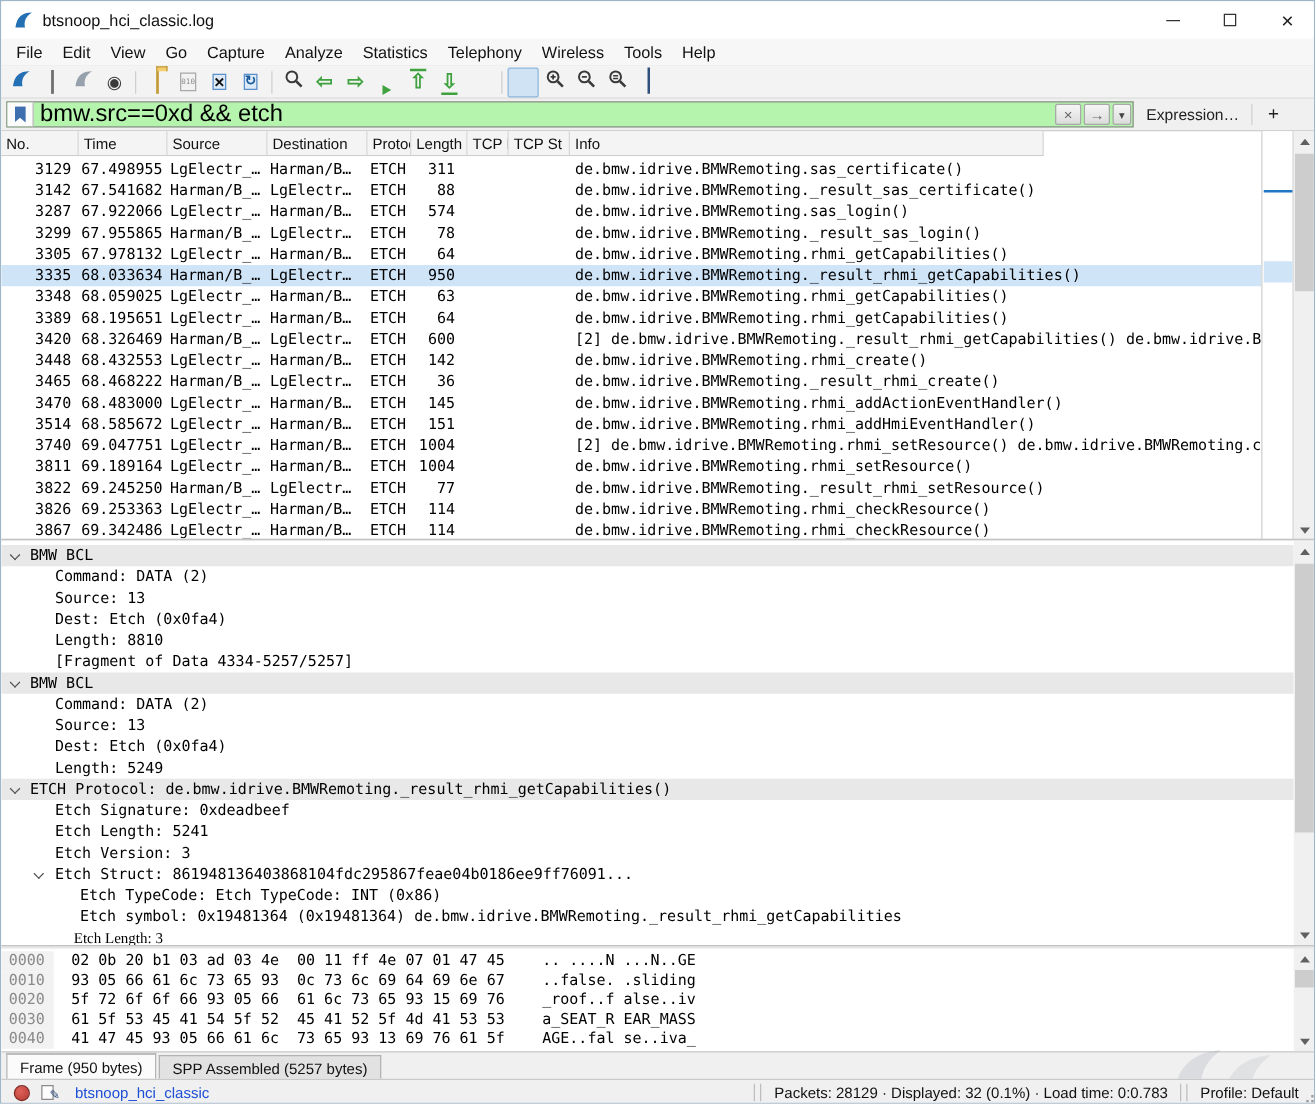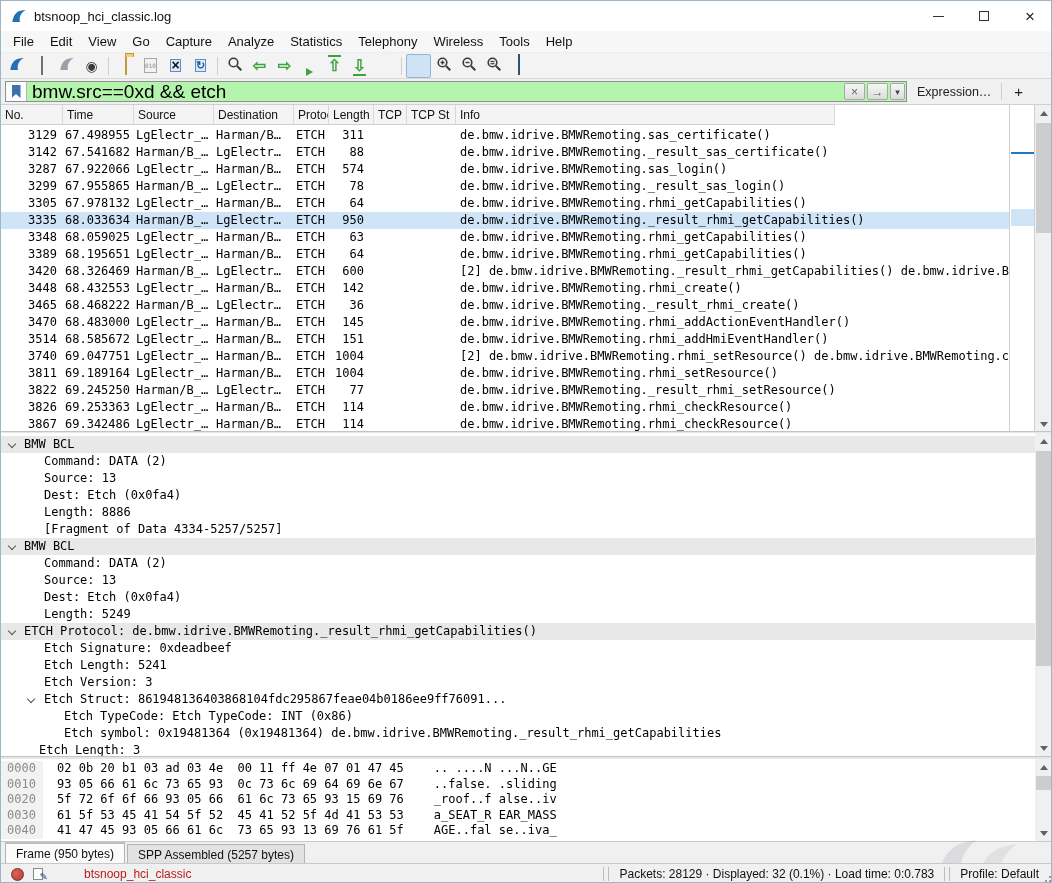--- a/index.html
+++ b/index.html
@@ -98,21 +98,21 @@
   #tabsrow { position:absolute; left:0; top:840px; width:1052px; height:22px; background:#f0f0f0; border-top:1px solid #c9c9c9; display:flex; align-items:flex-end; padding-left:4px; }
   .btab { font-size:12px; padding:3px 10px 3px 10px; border:1px solid #b3b3b3; border-bottom:none; margin-right:2px; color:#111; }
   .btab.active { background:#fbfbfb; position:relative; top:1px; border-top:2px solid #bdbdbd;}
   .btab.inactive { background:#e2e2e2; height:19px; }
   
   #statusbar { position:absolute; left:0; top:862px; width:1052px; height:21px; background:#f0f0f0; border-top:1px solid #c9c9c9; display:flex; align-items:center; font-size:12px; color:#111; }
   #expert-dot { width:13px; height:13px; border-radius:50%; background:radial-gradient(circle at 35% 35%, #e06258, #b23a33); border:1px solid #7e2a26; margin:0 8px 0 10px; }
   #comment-icon { width:14px; height:14px; position:relative; margin-right:14px; }
   #comment-icon .pg { position:absolute; left:1px; top:1px; width:10px; height:12px; background:#fdfdfd; border:1px solid #8a8a8a; }
   #comment-icon .pen { position:absolute; right:-2px; bottom:-1px; font-size:10px; color:#33507c; }
-  #capture-name { color:#b91c1c;margin-left:24px; }
+  #capture-name { color:#1d4ed8; }
   .sb-spacer { flex:1; }
   .sb-sep { width:1px; height:14px; background:#bdbdbd; margin:0 2px; }
   #packets-stats { margin:0 8px; }
   #profile-label { margin:0 14px 0 8px; }
   #grip { position:absolute; right:2px; bottom:2px; width:10px; height:10px; }
   #grip i { position:absolute; width:2px; height:2px; background:#9a9a9a; }
   
   #watermark { position:absolute; left:928px; top:833px; width:100px; height:44px; opacity:0.22; pointer-events:none; }
 </style>
 </head>
@@ -496,35 +496,35 @@
       </div>
   </div>
 
   <div class="splitter" style="top:430px; height:2px;"></div>
 
   <div id="details">
       <div class="drow band"><span class="chev" style="left: 8px;"></span><span style="padding-left: 23px;">BMW BCL</span></div>
       <div class="drow"><span style="padding-left: 43px;">Command: DATA (2)</span></div>
       <div class="drow"><span style="padding-left: 43px;">Source: 13</span></div>
       <div class="drow"><span style="padding-left: 43px;">Dest: Etch (0x0fa4)</span></div>
-      <div class="drow"><span style="padding-left: 43px;">Length: 8886</span></div>
+      <div class="drow"><span style="padding-left: 43px;">Length: 8810</span></div>
       <div class="drow"><span style="padding-left: 43px;">[Fragment of Data 4334-5257/5257]</span></div>
       <div class="drow band"><span class="chev" style="left: 8px;"></span><span style="padding-left: 23px;">BMW BCL</span></div>
       <div class="drow"><span style="padding-left: 43px;">Command: DATA (2)</span></div>
       <div class="drow"><span style="padding-left: 43px;">Source: 13</span></div>
       <div class="drow"><span style="padding-left: 43px;">Dest: Etch (0x0fa4)</span></div>
       <div class="drow"><span style="padding-left: 43px;">Length: 5249</span></div>
       <div class="drow band"><span class="chev" style="left: 8px;"></span><span style="padding-left: 23px;">ETCH Protocol: de.bmw.idrive.BMWRemoting._result_rhmi_getCapabilities()</span></div>
       <div class="drow"><span style="padding-left: 43px;">Etch Signature: 0xdeadbeef</span></div>
       <div class="drow"><span style="padding-left: 43px;">Etch Length: 5241</span></div>
       <div class="drow"><span style="padding-left: 43px;">Etch Version: 3</span></div>
       <div class="drow"><span class="chev" style="left: 27px;"></span><span style="padding-left: 43px;">Etch Struct: 861948136403868104fdc295867feae04b0186ee9ff76091...</span></div>
       <div class="drow"><span style="padding-left: 63px;">Etch TypeCode: Etch TypeCode: INT (0x86)</span></div>
       <div class="drow"><span style="padding-left: 63px;">Etch symbol: 0x19481364 (0x19481364) de.bmw.idrive.BMWRemoting._result_rhmi_getCapabilities</span></div>
-      <div class="drow"><span style="padding-left: 38px;">Etch Length: 3</span></div>
+      <div class="drow"><span style="padding-left: 58px; font-family: Liberation Serif, serif;">Etch Length: 3</span></div>
     </div>
   <div class="vscroll" style="left:1034px; top:432px; height:323px;">
     <div class="sb-arrow" style="top:0;">
         <span class="tri-up"></span>
       </div>
     <div class="sb-thumb" style="top:18px; height:215px;"></div>
     <div class="sb-arrow" style="bottom:0;">
         <span class="tri-dn"></span>
       </div>
   </div>

